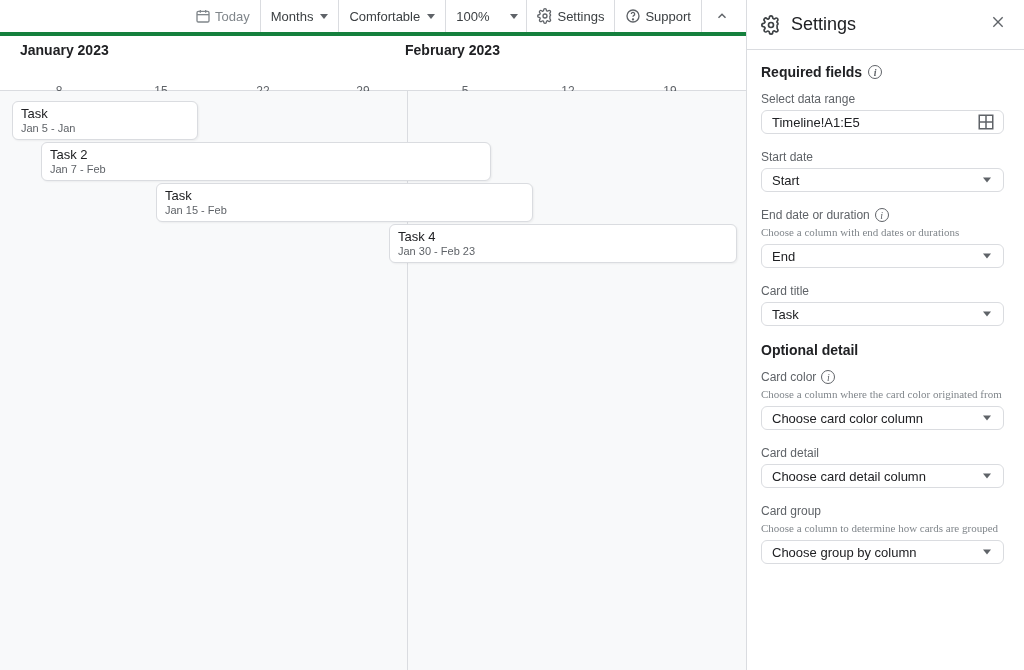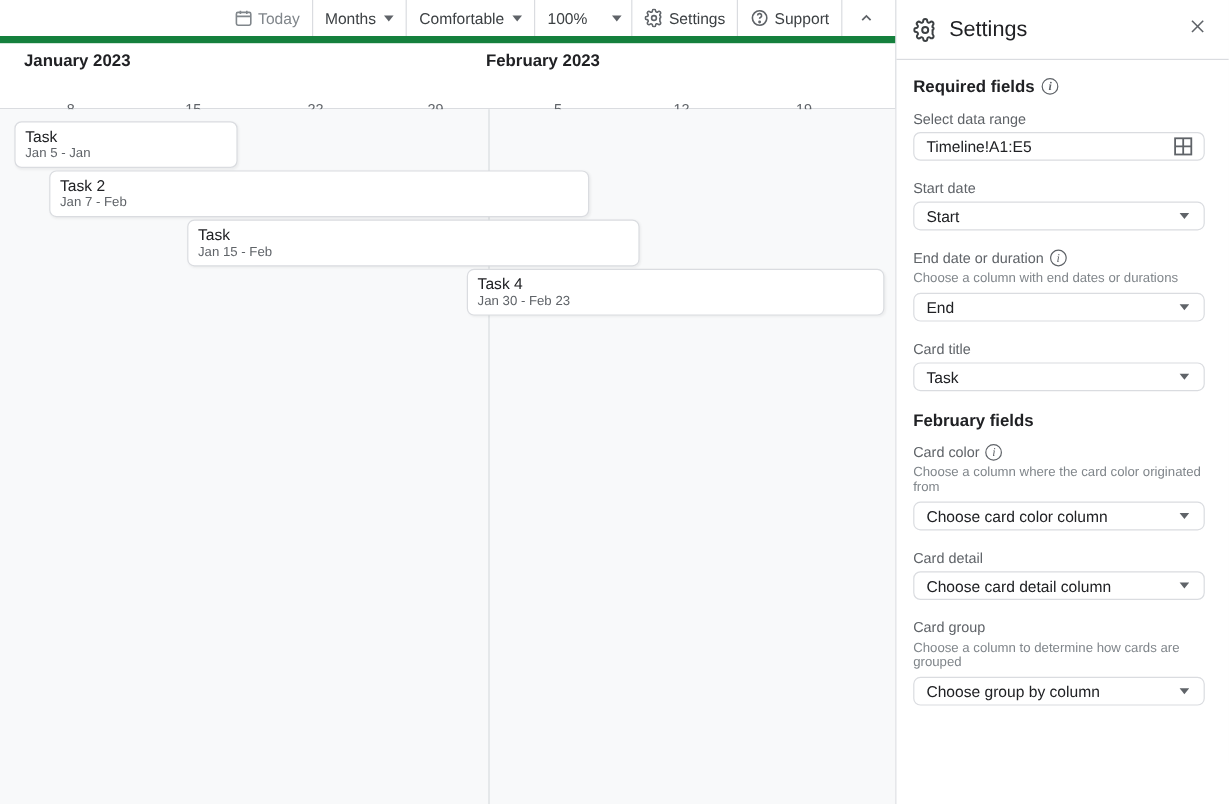--- a/index.html
+++ b/index.html
@@ -15,21 +15,21 @@
   .app { display: flex; width: 100%; height: 100%; }
   .main { flex: 1; display: flex; flex-direction: column; border-right: 1px solid #dadce0; }
   .sidepanel { width: 277px; display: flex; flex-direction: column; }
 
   
   .toolbar {
     display: flex;
     align-items: center;
     justify-content: flex-end;
     height: 36px;
-    border-bottom: 6px solid #15803d;
+    border-bottom: 4px solid #15803d;
     padding: 0 4px;
   }
   .tb-item {
     display: flex;
     align-items: center;
     gap: 4px;
     padding: 0 10px;
     height: 100%;
     font-size: 13px;
     color: #3c4043;
@@ -80,21 +80,21 @@
     height: 50px;
     padding: 0 14px;
     gap: 10px;
     border-bottom: 1px solid #dadce0;
   }
   .sp-title { font-size: 18px; flex: 1; }
   .sp-close { font-size: 17px; color: #5f6368; cursor: pointer; padding: 4px; }
   .sp-body { padding: 14px 20px 0 14px; overflow-y: auto; flex: 1; }
   .sp-section-title { font-size: 14px; font-weight: bold; display: flex; align-items: center; gap: 6px; margin-bottom: 12px; }
   .sp-label { font-size: 12px; color: #5f6368; margin-bottom: 4px; display: flex; align-items: center; gap: 5px; }
-  .sp-hint { font-size: 11px; color: #80868b; margin-bottom: 6px; }
+  .sp-hint { font-size: 11px; color: #80868b; margin-bottom: 6px; font-family: Liberation Serif, serif; }
   .sp-field { margin-bottom: 16px; }
   .sp-input, .sp-select {
     width: 100%;
     height: 24px;
     border: 1px solid #dadce0;
     border-radius: 6px;
     padding: 0 36px 0 10px;
     font-size: 13px;
     color: #202124;
     display: flex;
@@ -277,21 +277,21 @@
         </div>
       </div>
 
       <div class="sp-field">
         <div class="sp-label">Card title</div>
         <div class="sp-select">
           <span>Task</span>
         </div>
       </div>
 
-      <div class="sp-section-title" style="margin-top:6px">February fields</div>
+      <div class="sp-section-title" style="margin-top:6px">Optional detail</div>
 
       <div class="sp-field">
         <div class="sp-label">
           <span>Card color</span>
           <span class="info-icon">i</span>
         </div>
         <div class="sp-hint">Choose a column where the card color originated from</div>
         <div class="sp-select">
           <span>Choose card color column</span>
         </div>

